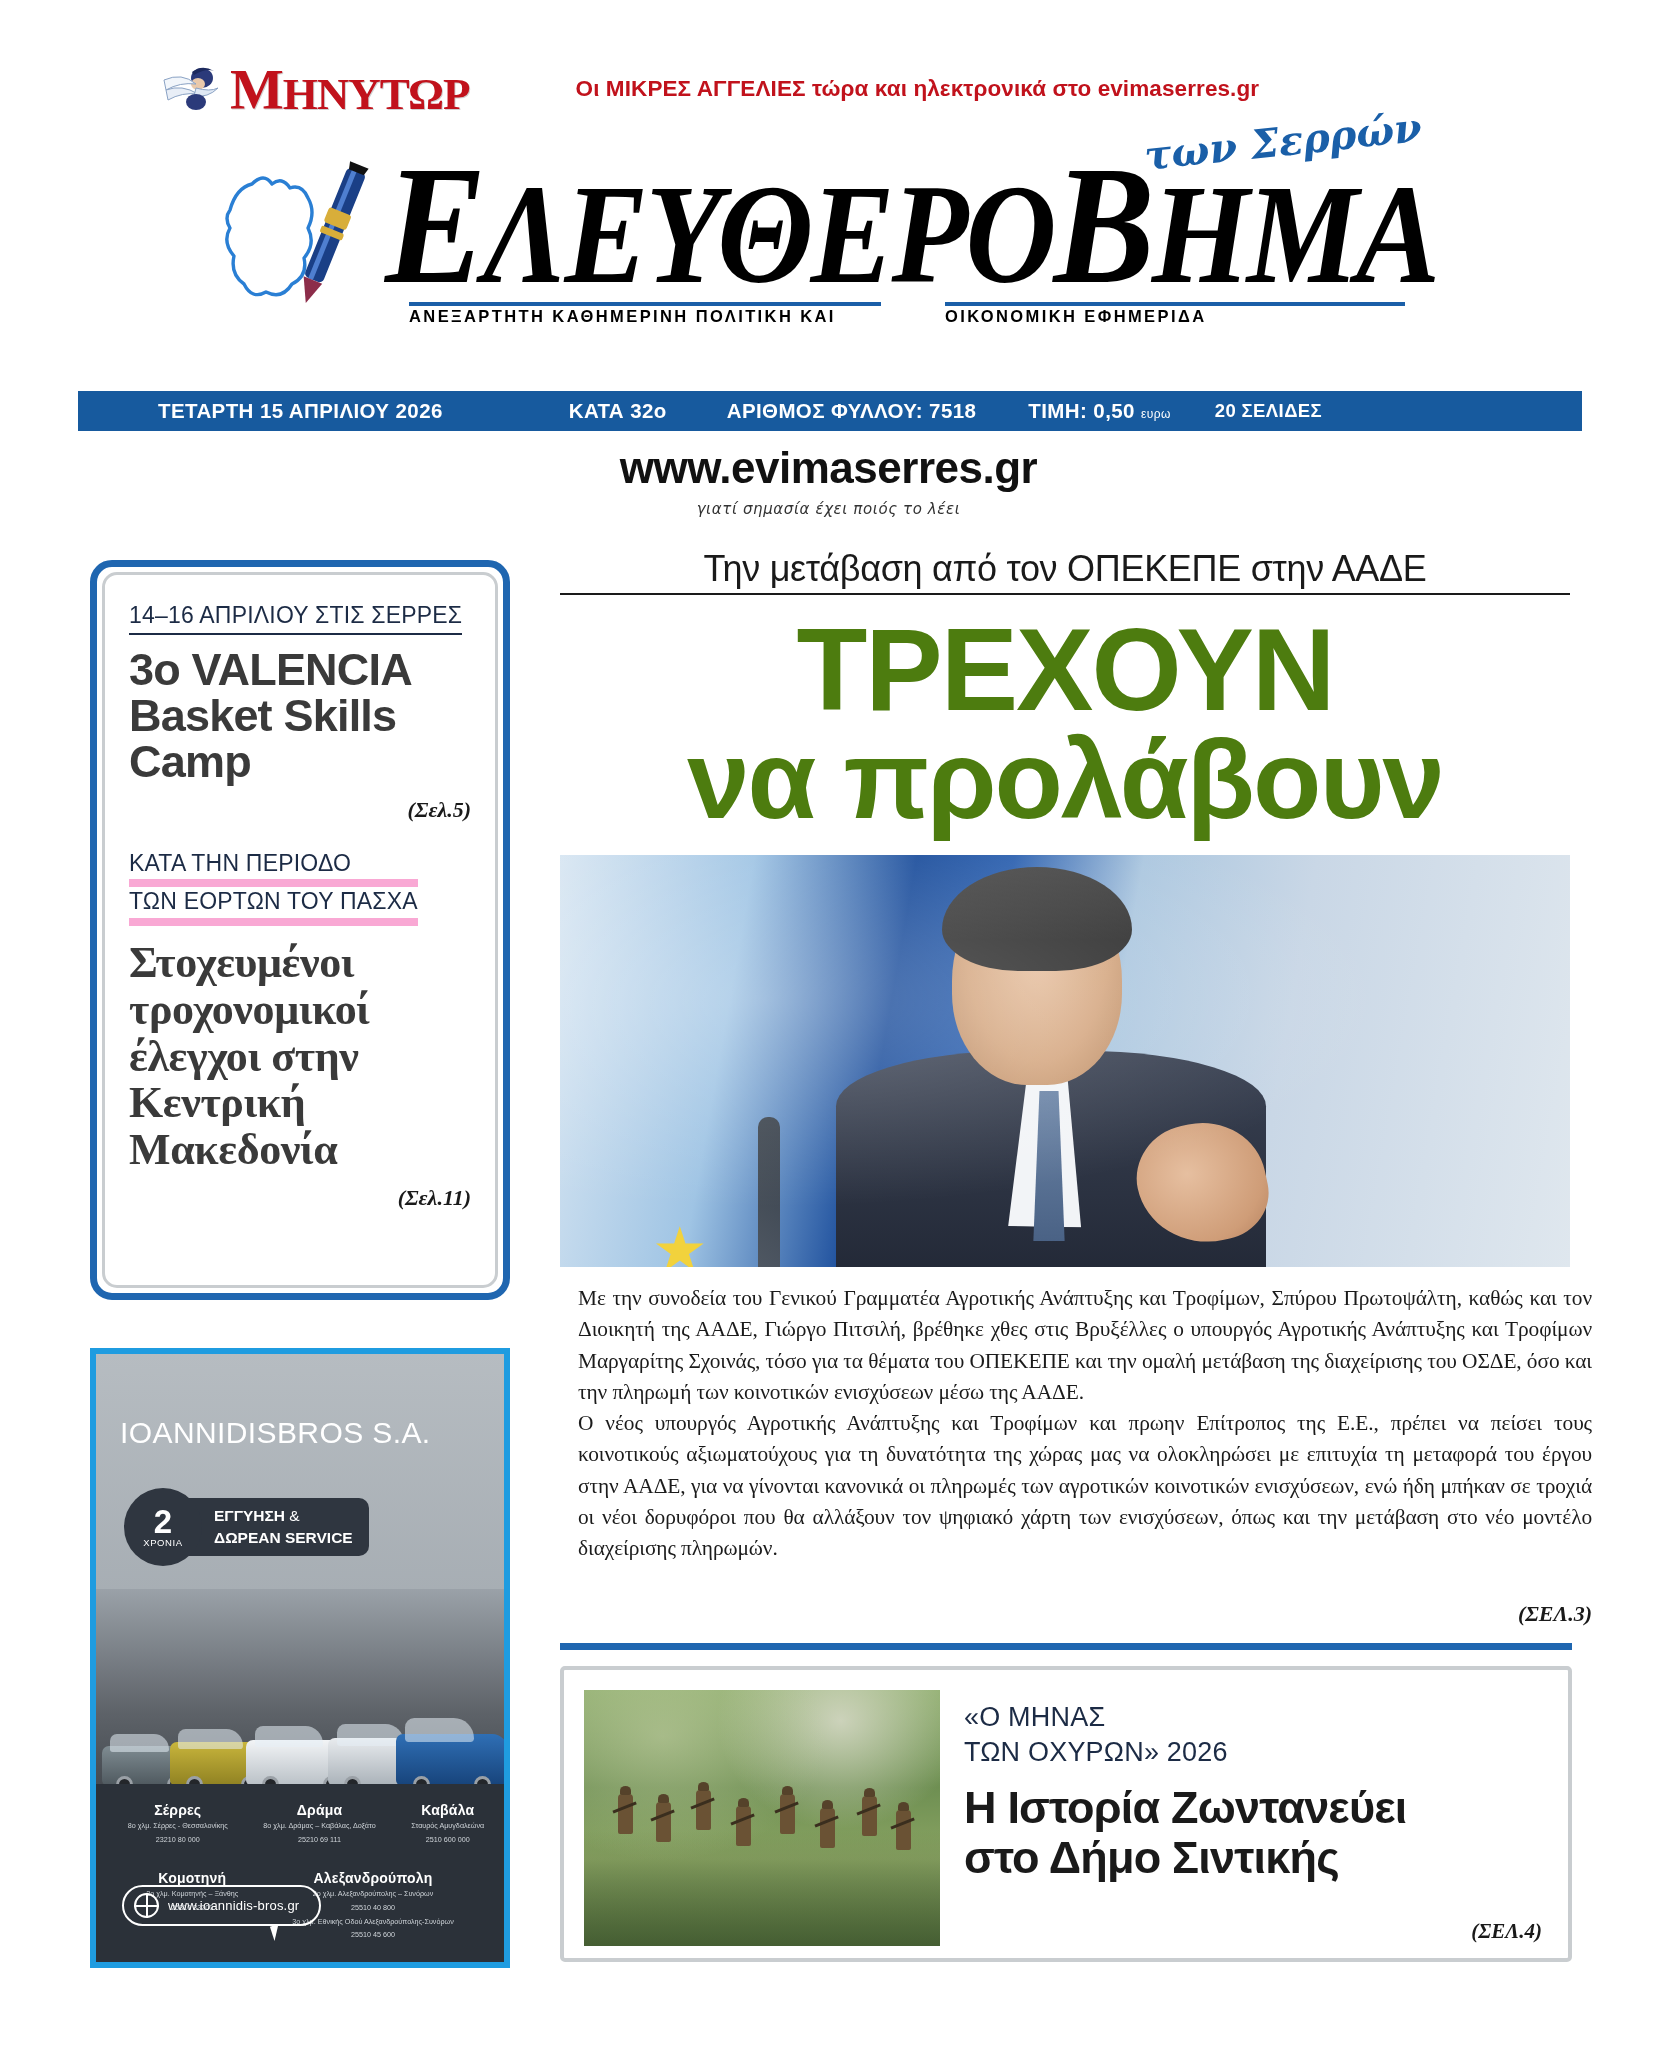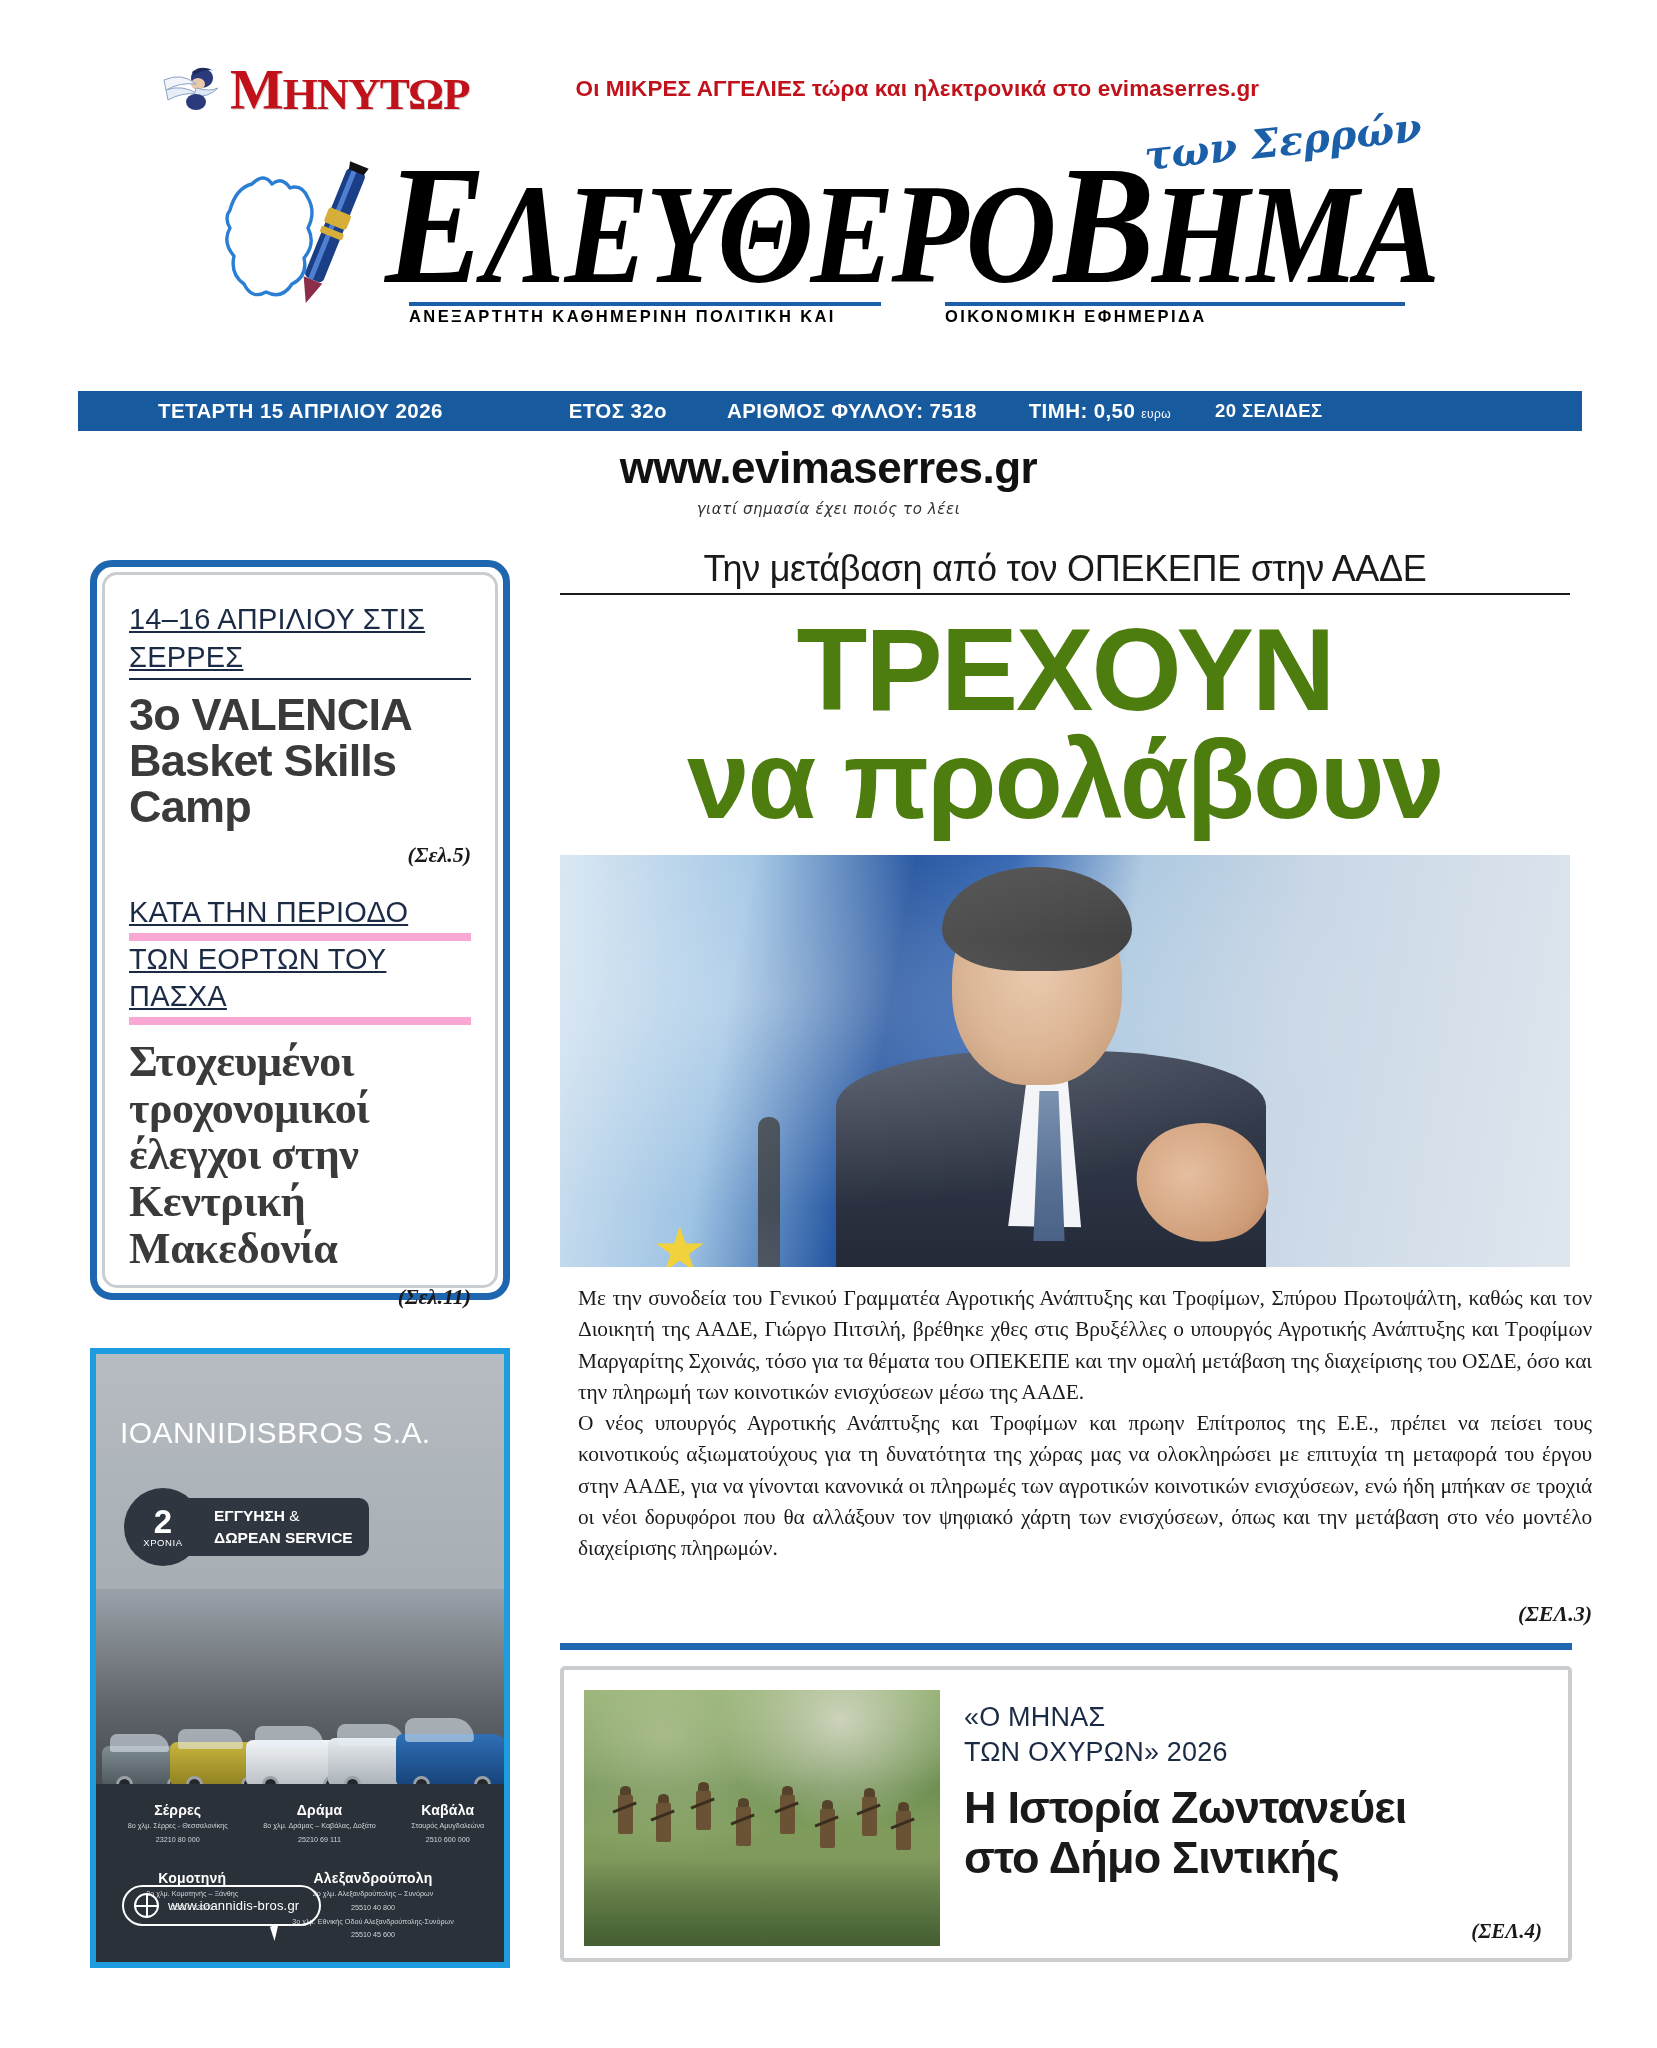--- a/index.html
+++ b/index.html
@@ -104,23 +104,23 @@
     position: relative; width: 420px; height: 740px;
     border: 7px solid #1f66b0; border-radius: 22px;
     background: #fff; padding: 0;
   }
   .sidebox-inner {
     position: absolute; left: 5px; top: 5px; right: 5px; bottom: 5px;
     border: 3px solid #c9cdd0; border-radius: 15px;
     padding: 26px 24px 0 24px;
   }
   .kicker {
-    font-size: 29px; color: #1c2b45; letter-spacing: 0.2px;
+    font-size: 23px; color: #1c2b45; letter-spacing: 0.2px;
     border-bottom: 2px solid #1c2b45; display: inline-block;
-    padding-bottom: 2px; margin-bottom: 8px; line-height: 1.3; text-decoration: underline;
+    padding-bottom: 2px; margin-bottom: 8px; line-height: 1.3;
   }
   .kicker.two-line { border-bottom: none; }
   .kicker.two-line span {
     display: block; border-bottom: 8px solid #f9a8d4; padding-bottom: 1px;
   }
   .side-head {
     font-size: 45px; font-weight: bold; color: #3a3a3a;
     line-height: 1.02; letter-spacing: -0.8px; margin-top: 4px;
   }
   .side-head.serif {
@@ -368,21 +368,21 @@
       <div class="np-serron">των Σερρών</div>
       <div class="np-rule1"></div>
       <div class="np-rule2"></div>
       <div class="np-sub1">ΑΝΕΞΑΡΤΗΤΗ ΚΑΘΗΜΕΡΙΝΗ ΠΟΛΙΤΙΚΗ ΚΑΙ</div>
       <div class="np-sub2">ΟΙΚΟΝΟΜΙΚΗ ΕΦΗΜΕΡΙΔΑ</div>
     </div>
   </div>
 
   <div class="infobar">
     <span class="ib-date">ΤΕΤΑΡΤΗ  15  ΑΠΡΙΛΙΟΥ  2026</span>
-    <span class="ib-year">ΕΤΟΣ 32ο</span>
+    <span class="ib-year">ΚΑΤΑ 32ο</span>
     <span class="ib-issue">ΑΡΙΘΜΟΣ ΦΥΛΛΟΥ: 7518</span>
     <span class="ib-price"><span>ΤΙΜΗ: 0,50</span> <span class="sm">ευρω</span></span>
     <span class="ib-pages">20 ΣΕΛΙΔΕΣ</span>
   </div>
 
   <div class="website">www.evimaserres.gr</div>
   <div class="tagline">γιατί σημασία έχει ποιός το λέει</div>
 
   <div class="left-col">
     <div class="sidebox">

